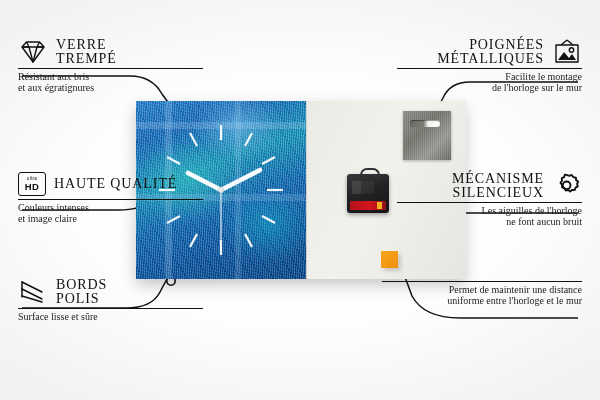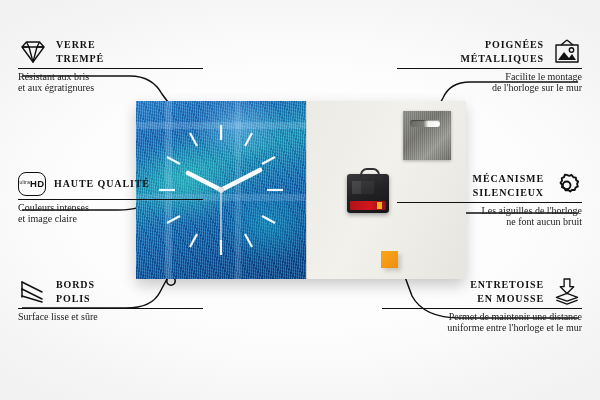--- a/index.html
+++ b/index.html
@@ -92,34 +92,34 @@
     position:absolute;left:74px;top:150px;width:17px;height:17px;
     background:linear-gradient(135deg,#f8a61d 0%,#ef8f0c 100%);
     box-shadow:3px 3px 4px rgba(0,0,0,.16);
   }
 
   
   .label{position:absolute;}
   .head{display:flex;align-items:center;gap:8px;}
   .head.r{justify-content:flex-end;}
   .ttl{
-    font-weight:bold;letter-spacing:.9px;font-size:10px;color:#111;
+    font-weight:normal;letter-spacing:.9px;font-size:14px;color:#111;
     line-height:13.5px;text-transform:uppercase;
   }
   .rule{height:1.4px;background:#111;margin:3px 0 3px;}
   .sub{
     font-size:10px;line-height:10.6px;color:#222;
     font-family:"Liberation Serif",serif;
   }
   .sub.r{text-align:right;}
   .ico{flex:0 0 auto;display:block;}
 
   .hd-badge{
-    width:26px;height:22px;border:1.5px solid #111;border-radius:8px;
-    display:flex;align-items:center;justify-content:center;
+    width:26px;height:22px;border:1.5px solid #111;border-radius:3px;
+    display:flex;flex-direction:column;align-items:center;justify-content:center;
     font-family:"Liberation Sans",sans-serif;color:#111;line-height:1;
   }
   .hd-badge .u{font-size:4.6px;letter-spacing:.3px;margin-bottom:.5px;}
   .hd-badge .h{font-size:9.5px;font-weight:bold;letter-spacing:.3px;}
 </style>
 </head>
 <body>
 
 <div id="stage">
 
@@ -267,31 +267,18 @@
           <circle cx="14.6" cy="14.8" r="4.3"></circle>
         </g>
       </svg>
     </div>
     <div class="rule"></div>
     <div class="sub r">Les aiguilles de l'horloge</div>
     <div class="sub r">ne font aucun bruit</div>
   </div>
 
   <div class="label" style="left:382px;top:278px;width:200px;">
-    <div class="head r">
-      <div style="text-align:right;">
-        <div class="ttl">ENTRETOISE</div>
-        <div class="ttl">EN MOUSSE</div>
-      </div>
-      <svg class="ico" width="30" height="27" viewBox="0 0 30 28">
-        <g fill="none" stroke="#111" stroke-width="1.4" stroke-linejoin="round">
-          <path d="M12,1 L18,1 L18,9 L22,9 L15,16 L8,9 L12,9 Z"></path>
-          <path d="M15,16 L26,20 L15,24 L4,20 Z"></path>
-          <path d="M4,23 L15,27 L26,23"></path>
-        </g>
-      </svg>
-    </div>
     <div class="rule"></div>
     <div class="sub r">Permet de maintenir une distance</div>
     <div class="sub r">uniforme entre l'horloge et le mur</div>
   </div>
 
 </div>
 
 </body></html>

